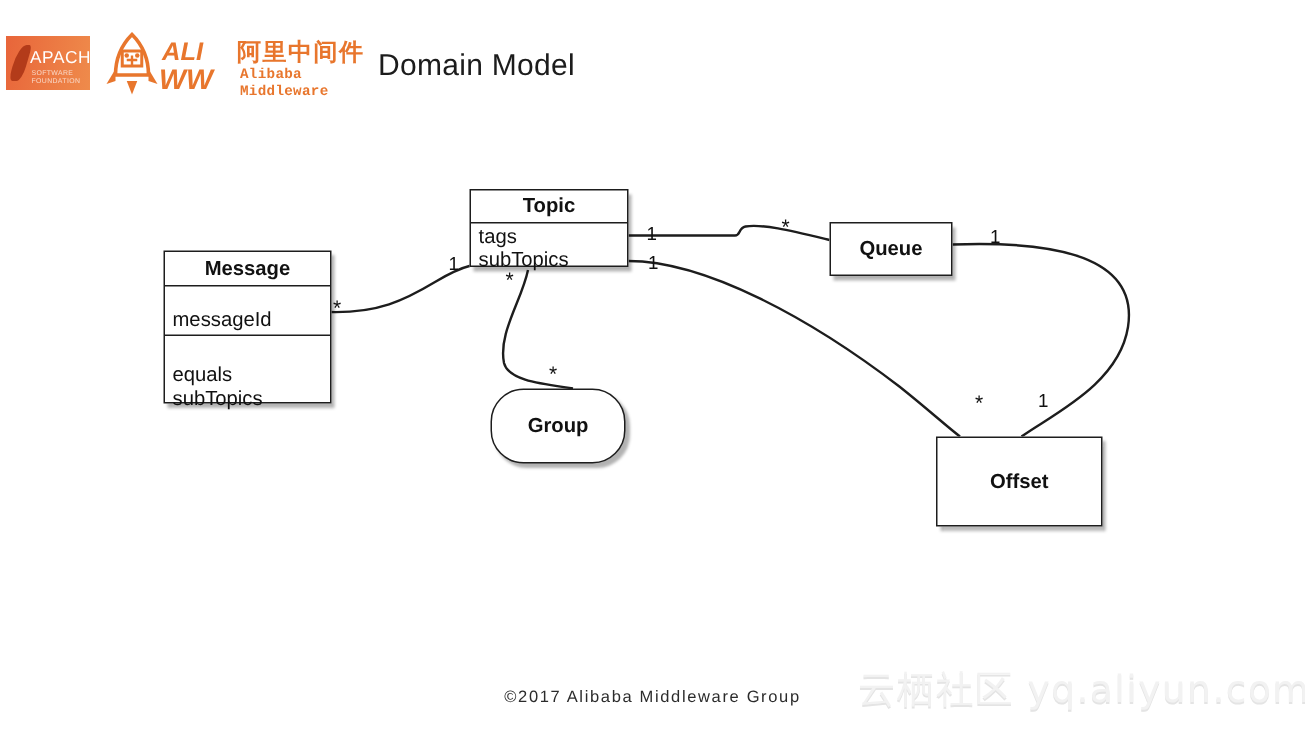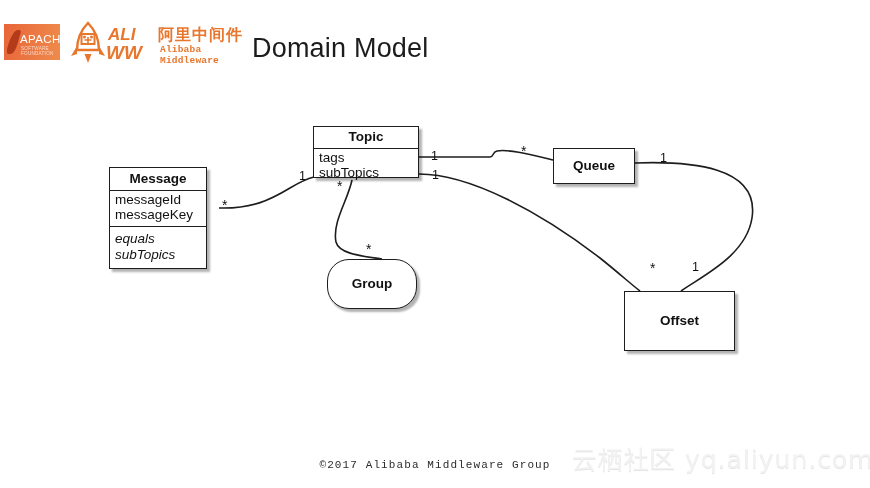--- a/index.html
+++ b/index.html
@@ -79,21 +79,21 @@
     color: #e8762d;
     letter-spacing: .2px;
     font-family: Liberation Mono, monospace;
   }
   #aliware-en1 { top: 44px; }
   #aliware-en2 { top: 55px; }
 
   #page-title {
     position: absolute;
     left: 252px; top: 33px;
-    font-size: 27px;
+    font-size: 20px;
     color: #1c1c1c;
     letter-spacing: .2px;
     font-family: "Liberation Sans", sans-serif;
   }
 
   
   #diagram {
     position: absolute;
     left: 0; top: 0;
     width: 870px; height: 488px;
@@ -130,24 +130,24 @@
     font-family: "Liberation Sans", sans-serif;
     white-space: nowrap;
   }
   .uml-simple {
     display: flex;
     align-items: center;
     justify-content: center;
   }
 
   
-  #box-message { left: 109px; top: 167px; width: 98px; height: 102px; }
+  #box-message { left: 109px; top: 167px; width: 112px; height: 102px; }
   #box-message .uml-title { padding: 4px 0 4px; }
-  #box-message .attrs { padding: 1px 0 3px; }
-  #box-message .ops   { padding: 4px 0 3px; font-style: italic; }
+  #box-message .attrs { padding: 14px 0 3px; }
+  #box-message .ops   { padding: 18px 0 3px; }
 
   
   #box-topic { left: 313px; top: 126px; width: 106px; height: 52px; }
   #box-topic .uml-title { padding: 3px 0 4px; }
   #box-topic .attrs { padding: 1px 0 2px; }
 
   
   #box-queue  { left: 553px; top: 148px; width: 82px; height: 36px; }
   #box-group  { left: 327px; top: 259px; width: 90px; height: 50px; border-radius: 22px; }
   #box-offset { left: 624px; top: 291px; width: 111px; height: 60px; }
@@ -164,21 +164,21 @@
 
   
   #footer-copyright {
     position: absolute;
     left: 0; top: 459px;
     width: 870px;
     text-align: center;
     font-size: 11px;
     color: #2b2b2b;
     letter-spacing: 1.1px;
-    font-family: Liberation Mono, monospace;
+    font-family: Liberation Sans, sans-serif;
   }
   #watermark {
     position: absolute;
     left: 572px; top: 443px;
     font-size: 25px;
     color: #f2f2f2;
     letter-spacing: 1px;
     white-space: nowrap;
     font-family: "DejaVu Sans", sans-serif;
     text-shadow: 0 1px 0 #e4e4e4;
@@ -237,21 +237,20 @@
       <path d="M352 180 C348 200 332 222 336 242 C339 254 362 256 382 259"></path>
 
       <path d="M635 163 C690 161 760 166 752 218 C746 256 702 276 681 291"></path>
     </g>
   </svg>
 
   <div class="uml-box" id="box-message">
     <div class="uml-title">Message</div>
     <div class="uml-sep attrs">
       <div class="uml-row">messageId</div>
-      <div class="uml-row">messageKey</div>
     </div>
     <div class="uml-sep ops">
       <div class="uml-row">equals</div>
       <div class="uml-row">subTopics</div>
     </div>
   </div>
 
   <div class="uml-box uml-simple" id="box-queue">
     <div class="uml-title">Queue</div>
   </div>

